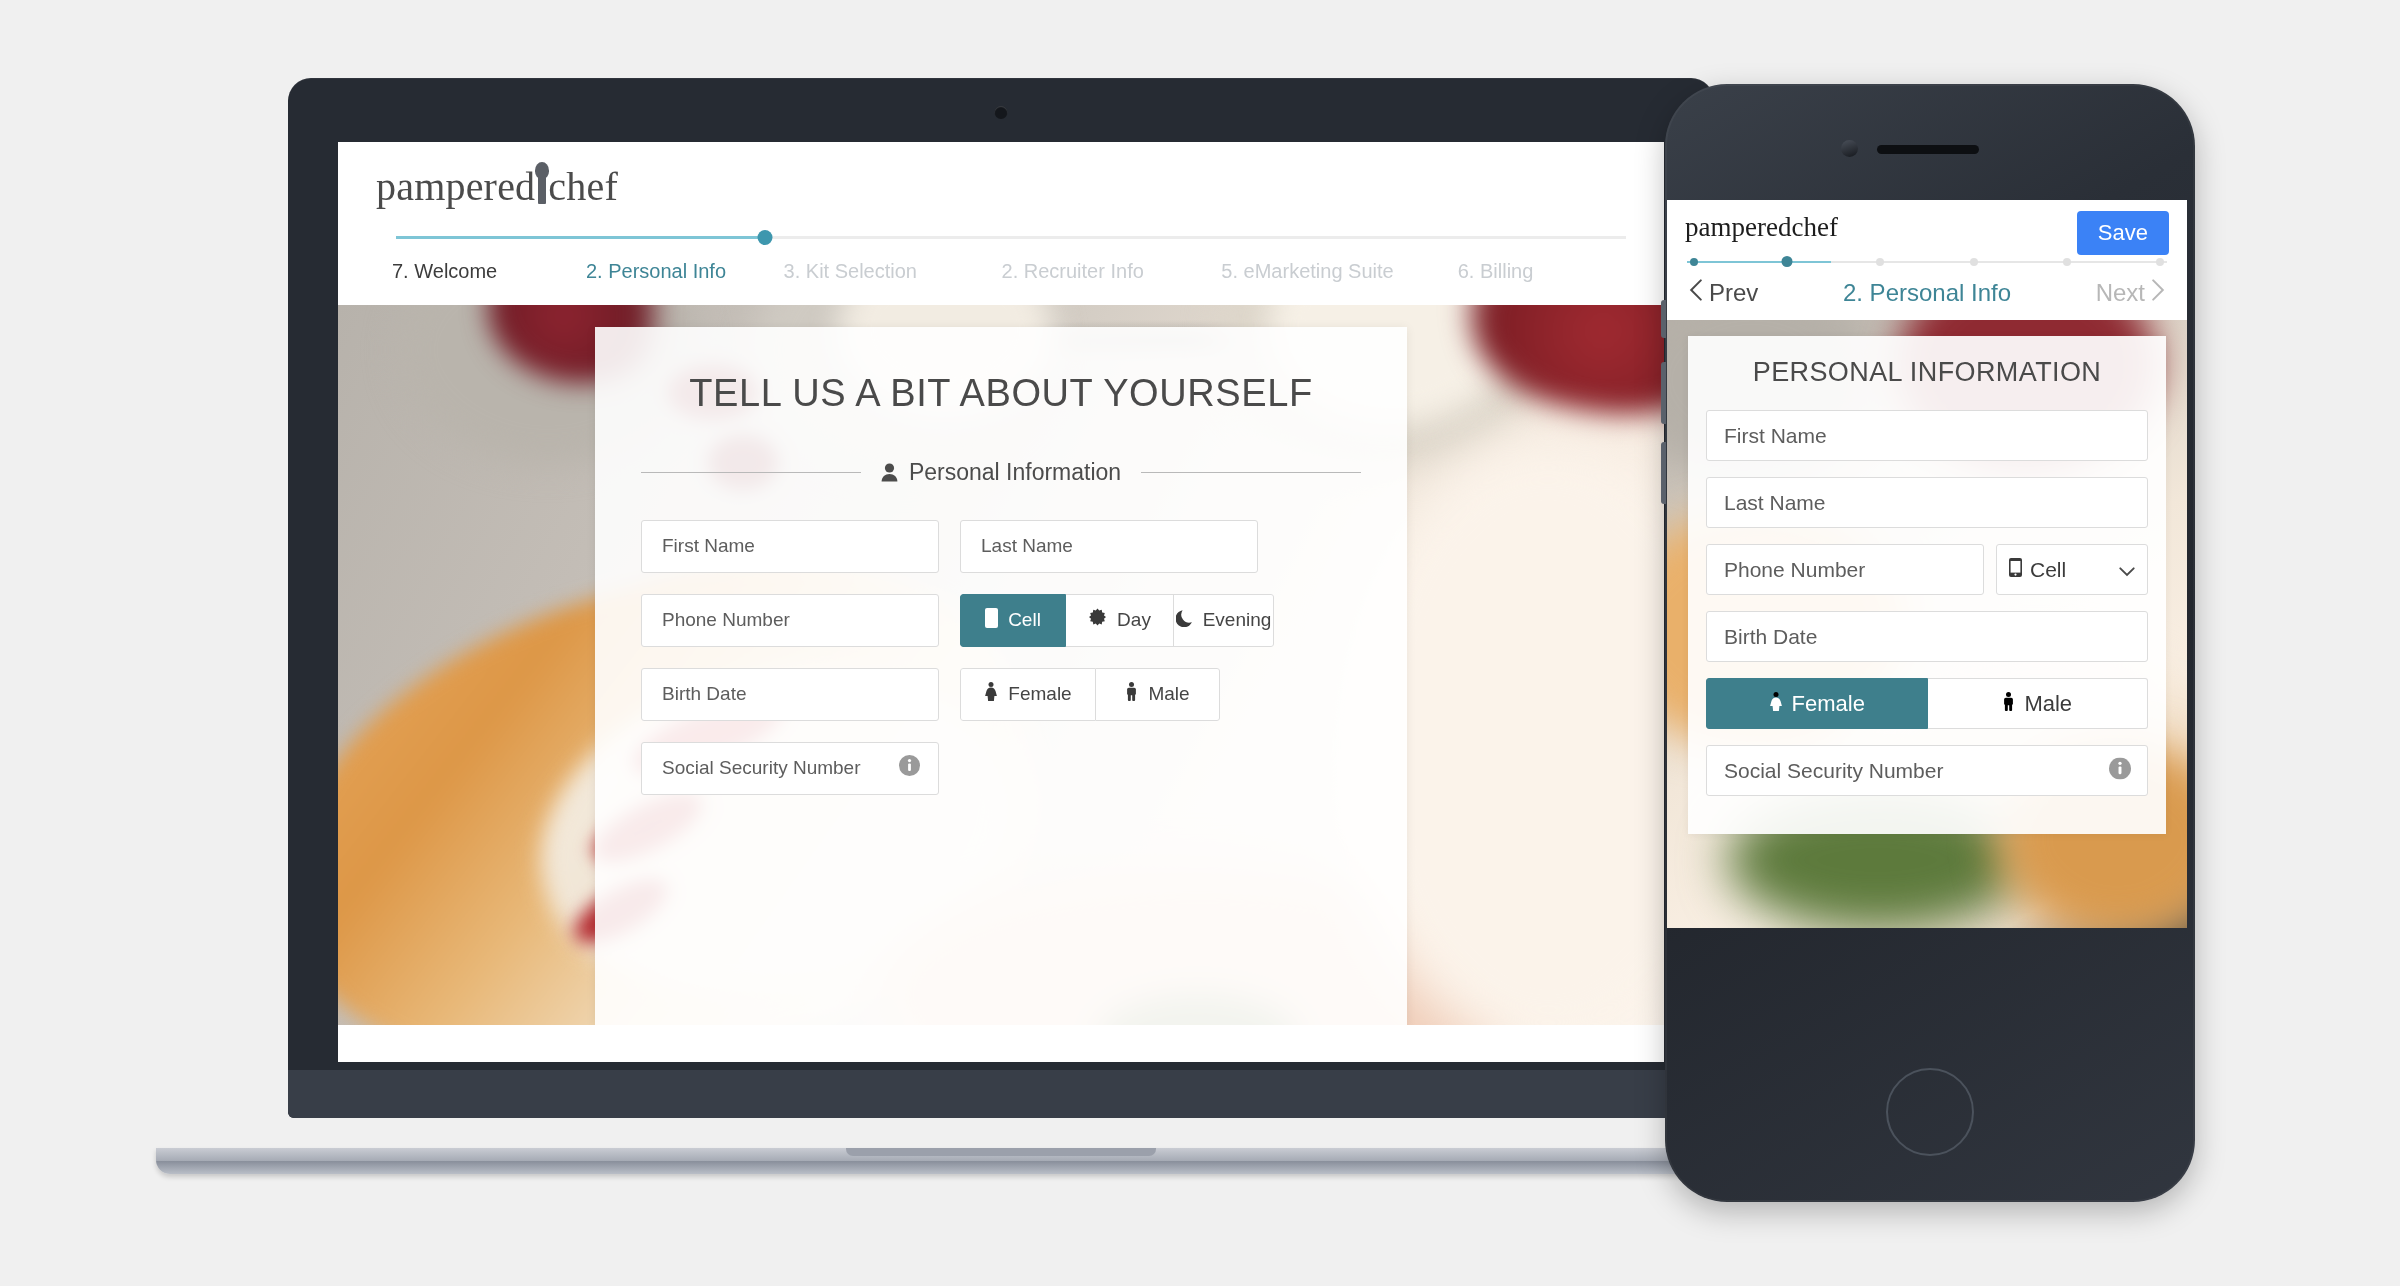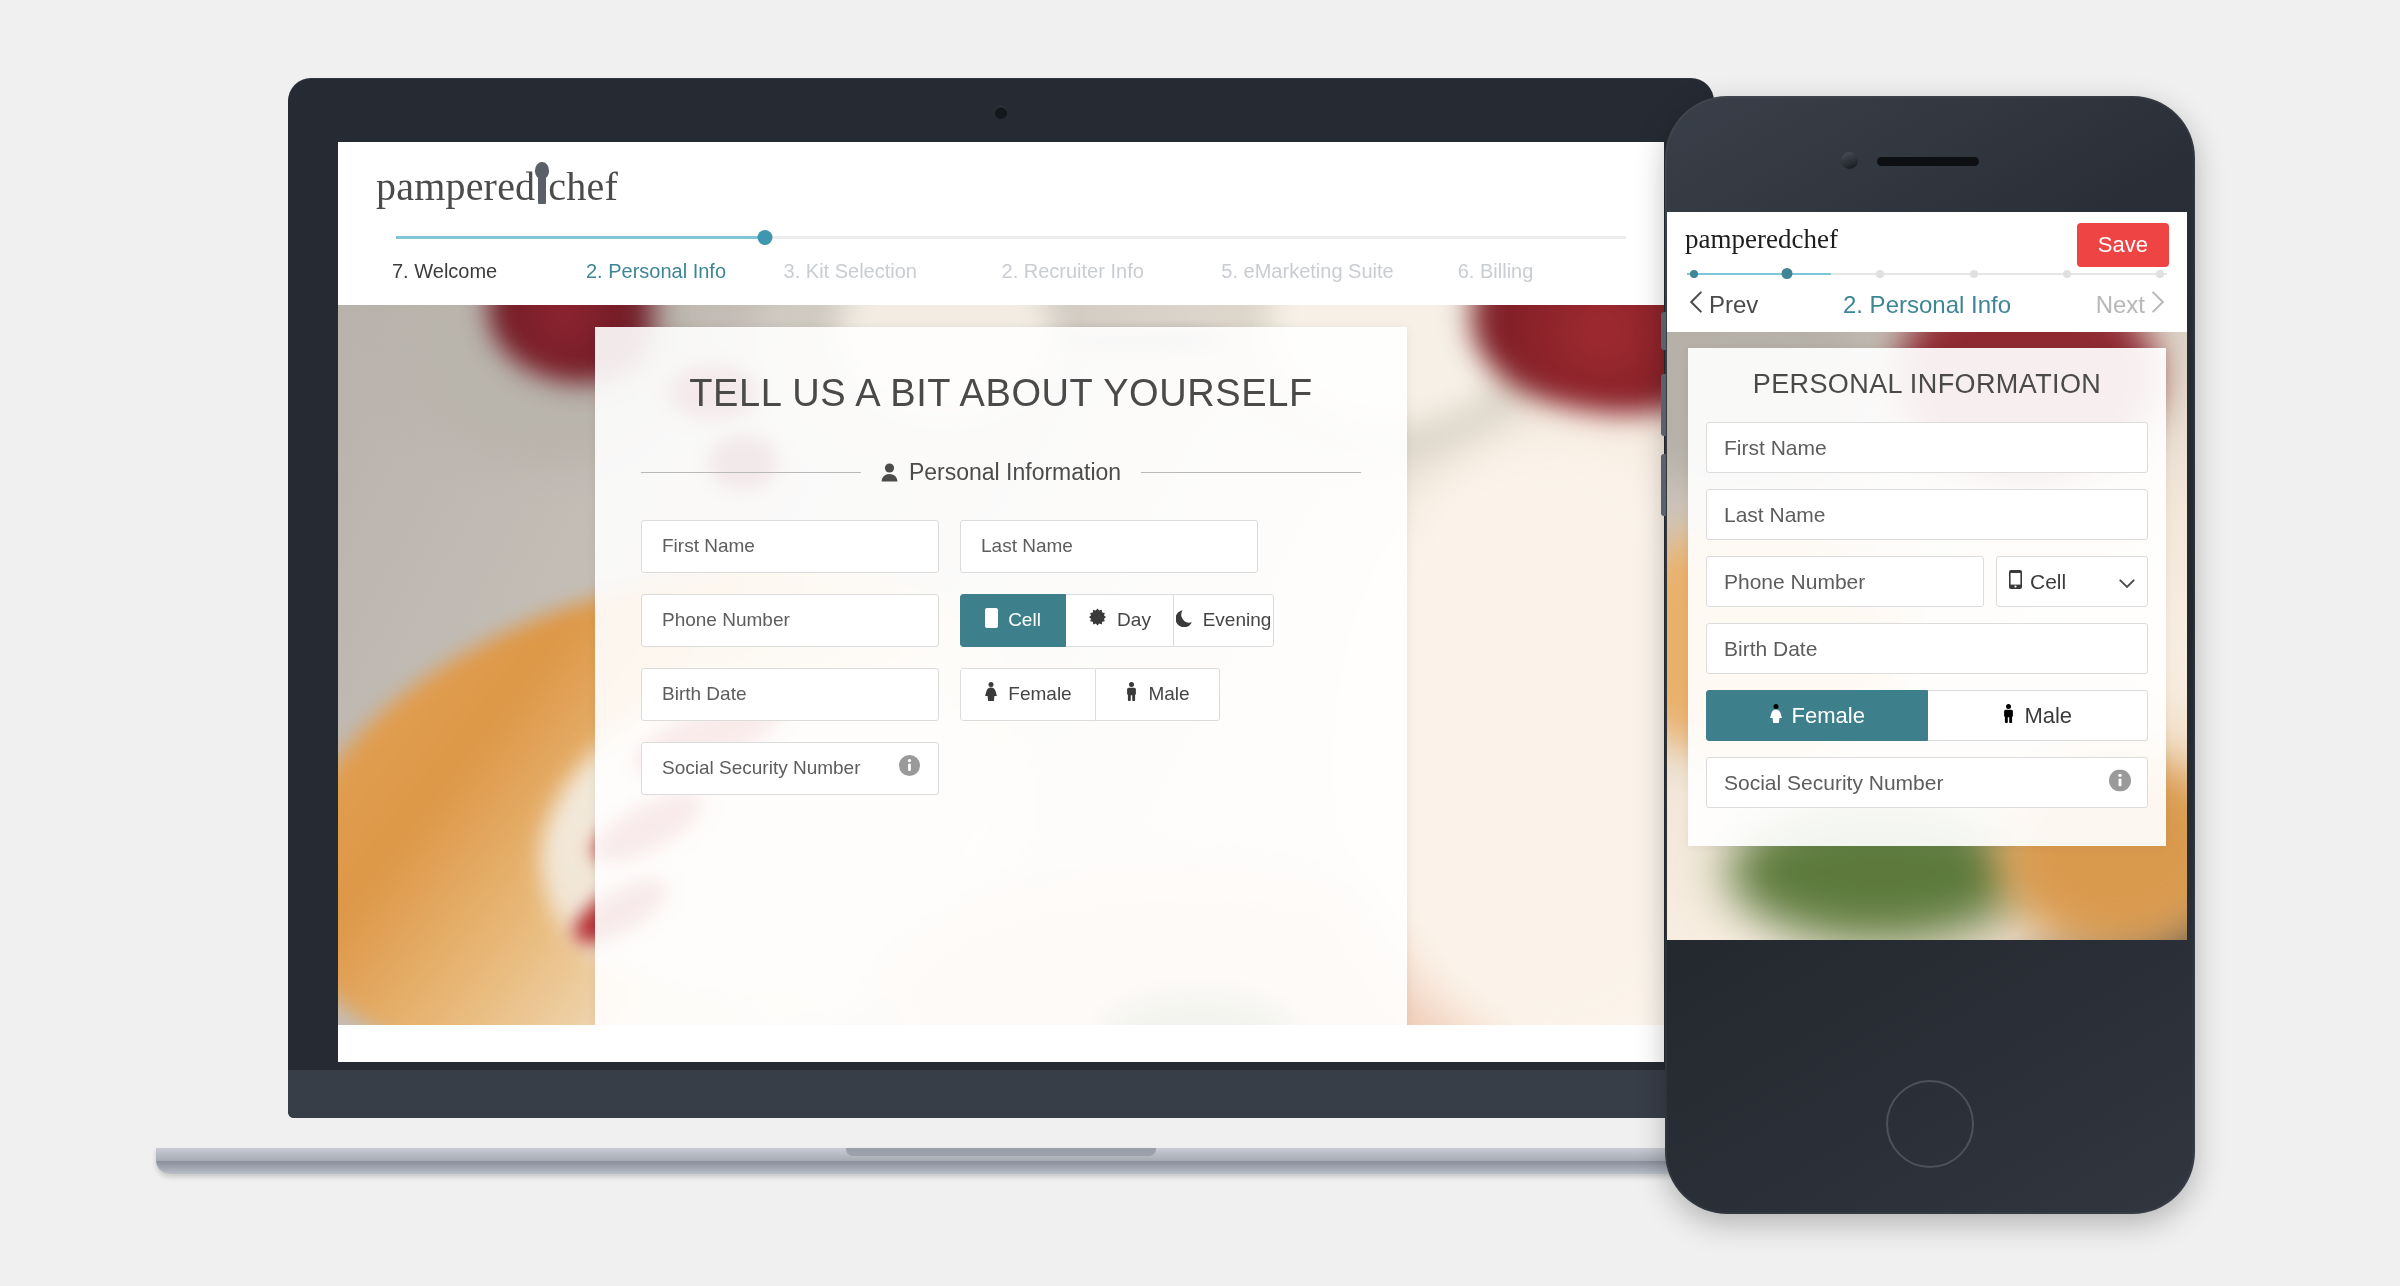--- a/index.html
+++ b/index.html
@@ -162,21 +162,21 @@
   .seg .opt:first-child { border-left:1px solid #dcdcdc; border-radius:3px 0 0 3px; }
   .seg .opt:last-child  { border-radius:0 3px 3px 0; }
   .seg .opt.on { background:#3e7f8c; border-color:#3e7f8c; color:#fff; }
   .seg .opt svg path, .seg .opt svg rect, .seg .opt svg circle { fill:#3a3a3a; }
   .seg .opt.on svg path, .seg .opt.on svg rect, .seg .opt.on svg circle { fill:#fff; }
 
   .w-cell{width:106px} .w-day{width:108px} .w-eve{width:100px}
   .w-fem{width:136px} .w-mal{width:124px}
 
   
-  .phone { position:absolute; left:1665px; top:96px; width:530px; height:1118px; }
+  .phone { position:absolute; left:1665px; top:84px; width:530px; height:1118px; }
   .phone-body {
     position:absolute; inset:0;
     background:linear-gradient(150deg,#3a4049 0%,#2a2f37 26%,#23272e 58%,#31363f 100%);
     border-radius:62px;
     box-shadow:0 10px 30px rgba(0,0,0,.25), inset 0 0 0 2px rgba(255,255,255,.04);
   }
   .phone-cam { position:absolute; left:176px; top:56px; width:17px; height:17px; border-radius:50%;
                background:linear-gradient(160deg,#4a505a,#15181d); }
   .phone-speaker { position:absolute; left:212px; top:61px; width:102px; height:9px;
                    border-radius:5px; background:#0d0f12; }
@@ -196,21 +196,21 @@
   
   .ph-head { background:#fff; padding:12px 18px 0; position:relative; z-index:3; }
   .ph-logo { font-family:"Liberation Serif", serif; font-size:27px; color:#1d1d1d; position:relative;
              display:inline-block; line-height:1.15; }
   .ph-logo .spoon i { left:2px; top:-21px; width:6px; height:24px; background:#111; }
   .ph-logo .spoon b { left:-1px; top:-27px; width:11px; height:12px; background:#111; }
   .ph-logo .spoon { width:10px; }
 
   .ph-save {
     position:absolute; right:18px; top:11px;
-    background:#ef4444; color:#fff; font-size:22px;
+    background:#3b82f6; color:#fff; font-size:22px;
     padding:8px 21px; border-radius:4px; border:none; line-height:1.25;
   }
 
   .ph-prog { position:relative; margin:13px 2px 0; height:12px; }
   .ph-prog .trk { position:absolute; left:0; top:5px; width:100%; height:2px; background:#e6e6e6; }
   .ph-prog .fil { position:absolute; left:0; top:5px; height:2px; background:#7ec5d6; }
   .ph-prog .dot { position:absolute; top:2px; width:8px; height:8px; border-radius:50%;
                   background:#e0e0e0; transform:translateX(-50%); }
   .ph-prog .dot.on  { background:#3e8596; }
   .ph-prog .dot.cur { width:11px; height:11px; top:0; background:#3e8596; }

